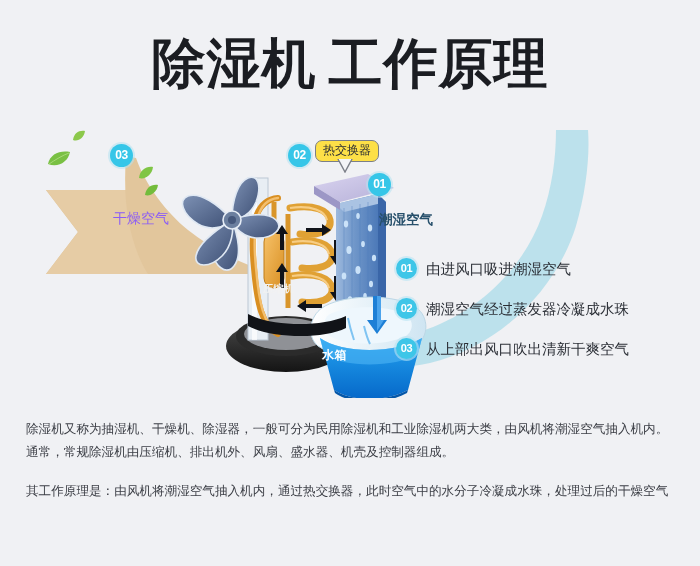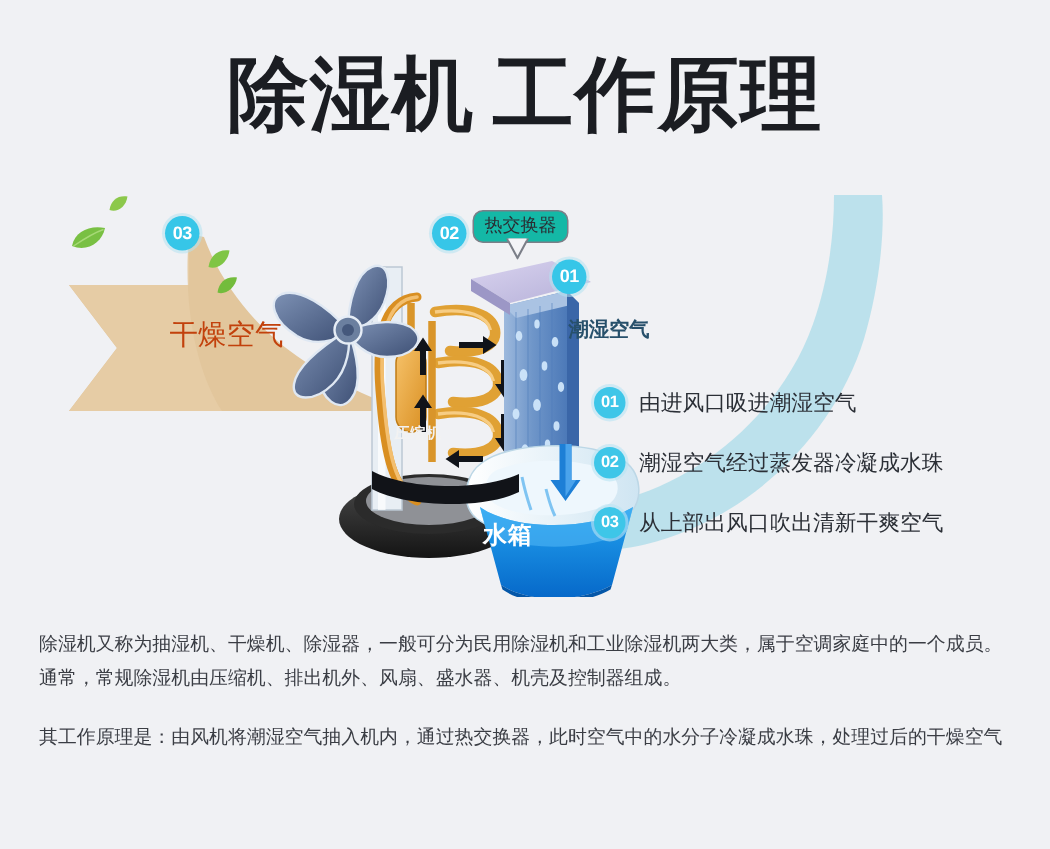--- a/index.html
+++ b/index.html
@@ -50,31 +50,31 @@
     font-size:12px;font-weight:bold;
     line-height:23px;text-align:center;
     letter-spacing:-0.3px;
     box-shadow:0 0 0 2px rgba(180,225,240,.55);
   }
   .badge-03{left:110px;top:26px;}
   .badge-02{left:288px;top:26px;}
   .badge-01{left:368px;top:55px;}
 
   .lbl{position:absolute;color:#253745;font-size:13px;white-space:nowrap;}
-  .lbl-dry{left:113px;top:92px;color:#c2410c;font-size:19px;}
+  .lbl-dry{left:113px;top:92px;color:#8b5cf6;font-size:14px;}
   .lbl-wet{left:379px;top:93px;color:#27506b;font-size:13.5px;font-weight:bold;}
 
   
   .callout{
     position:absolute;left:315px;top:22px;
   }
   .callout .box{
     border:1.4px solid #7b7f88;
     border-radius:7px;
-    background:#14b8a6;
+    background:#fde047;
     color:#2a2d33;
     font-size:12px;
     padding:2px 7px 3px 7px;
     white-space:nowrap;
     line-height:15px;
   }
   .callout .tail{
     position:absolute;left:22px;top:19px;width:16px;height:13px;
   }
   .callout .tail svg{display:block;}
@@ -84,21 +84,21 @@
   .machine svg{display:block;}
 
   .fan{position:absolute;left:172px;top:52px;width:118px;height:108px;}
   .fan svg{display:block;}
 
   .mlabel{
     position:absolute;font-size:10px;color:#ffffff;white-space:nowrap;
     font-weight:bold;letter-spacing:0.5px;
   }
   .lbl-comp{left:263px;top:164px;color:#f2f2f2;}
-  .lbl-tank{left:322px;top:229px;color:#ffffff;font-size:16px;}
+  .lbl-tank{left:322px;top:229px;color:#ffffff;font-size:12px;}
 
   
   .bullets{position:absolute;left:396px;top:256px;width:290px;}
   .brow{position:relative;height:40px;}
   .bbadge{
     position:absolute;left:0;top:2px;
     width:21px;height:21px;border-radius:50%;
     background:#3ec6e8;color:#fff;
     font-size:11px;font-weight:bold;line-height:21px;text-align:center;
     letter-spacing:-0.3px;
@@ -328,21 +328,21 @@
       <div class="btext">潮湿空气经过蒸发器冷凝成水珠</div>
     </div>
     <div class="brow">
       <div class="bbadge">03</div>
       <div class="btext">从上部出风口吹出清新干爽空气</div>
     </div>
   </div>
 
   <div class="paras">
     <p class="para">
-      <span class="pline">除湿机又称为抽湿机、干燥机、除湿器，一般可分为民用除湿机和工业除湿机两大类，属于空调家庭中的一个成员。</span>
+      <span class="pline">除湿机又称为抽湿机、干燥机、除湿器，一般可分为民用除湿机和工业除湿机两大类，由风机将潮湿空气抽入机内。</span>
       <span class="pline">通常，常规除湿机由压缩机、排出机外、风扇、盛水器、机壳及控制器组成。</span>
     </p>
     <p class="para">
       <span class="pline">其工作原理是：由风机将潮湿空气抽入机内，通过热交换器，此时空气中的水分子冷凝成水珠，处理过后的干燥空气</span>
     </p>
   </div>
 
 </div>
 
 </body></html>

